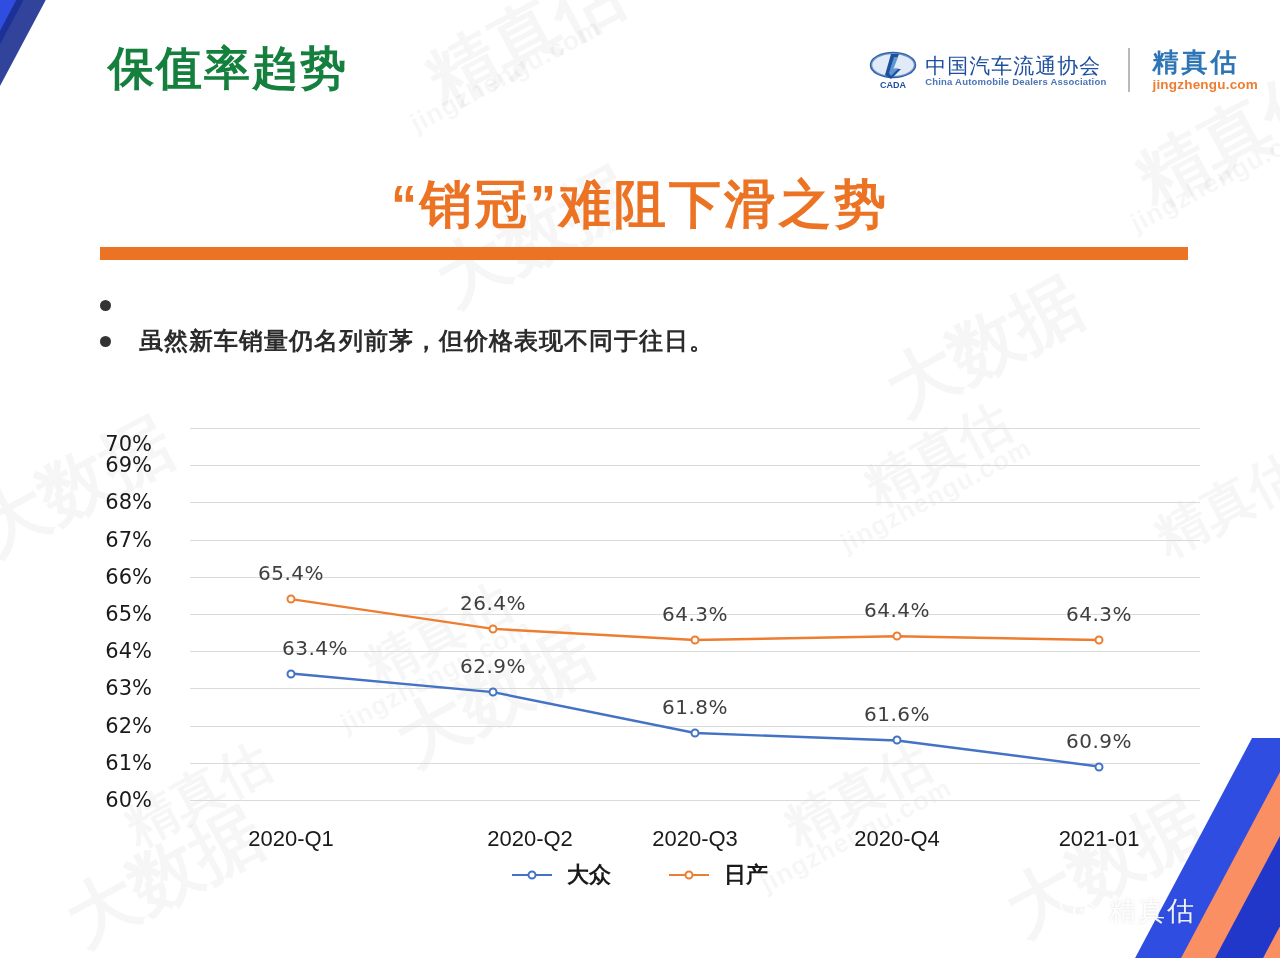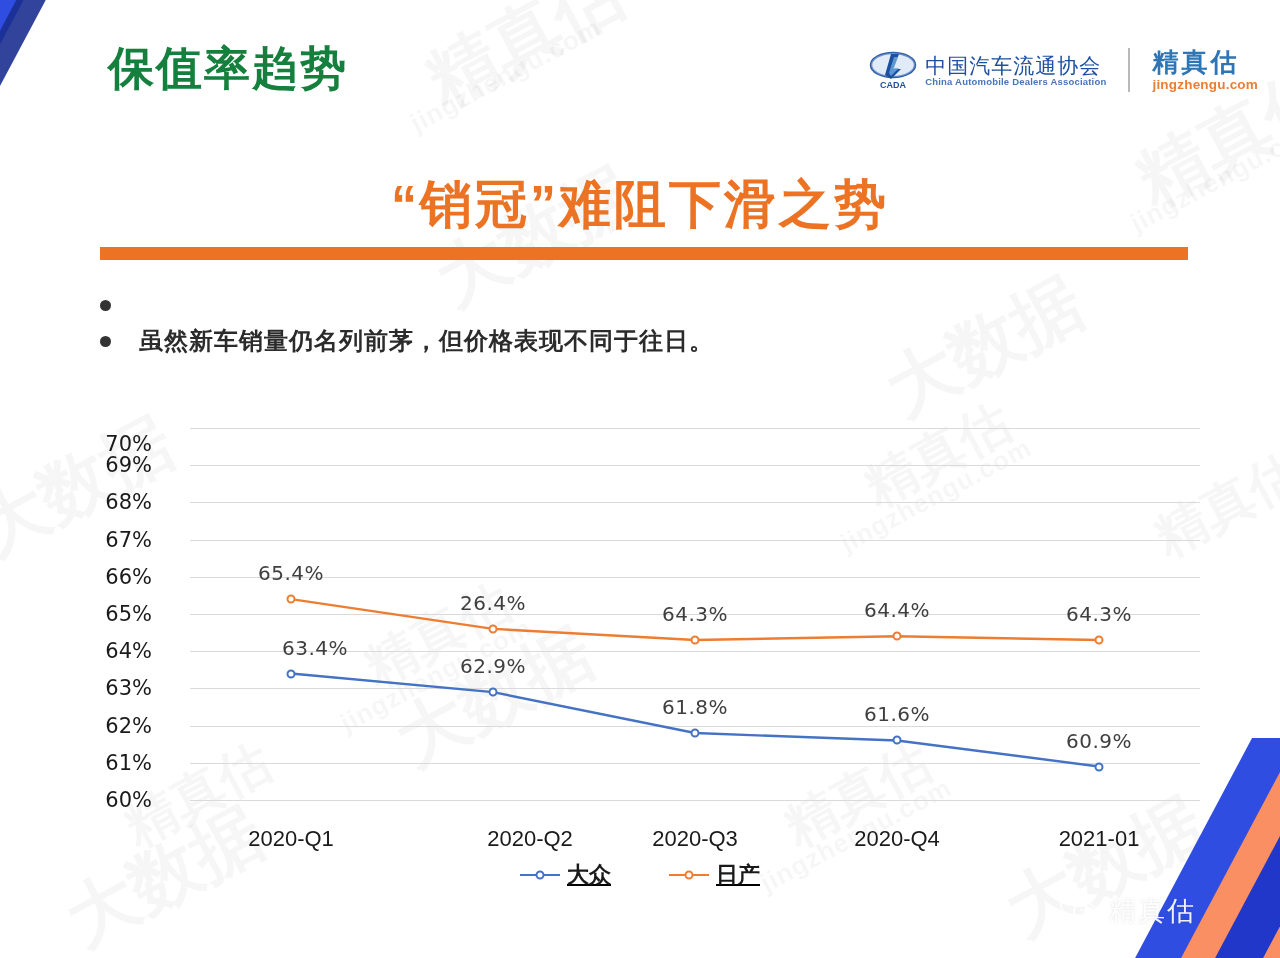--- a/index.html
+++ b/index.html
@@ -264,22 +264,21 @@
     left: 0; right: 0;
     top: 860px;
     display: flex;
     justify-content: center;
     gap: 58px;
     align-items: center;
   }
   .legend-item {
     display: flex;
     align-items: center;
-    gap: 7px;
-    text-decoration: underline;
+    gap: 15px;
   }
   .legend-mark {
     position: relative;
     width: 40px;
     height: 12px;
   }
   .legend-line {
     position: absolute;
     left: 0; right: 0;
     top: 5px;

